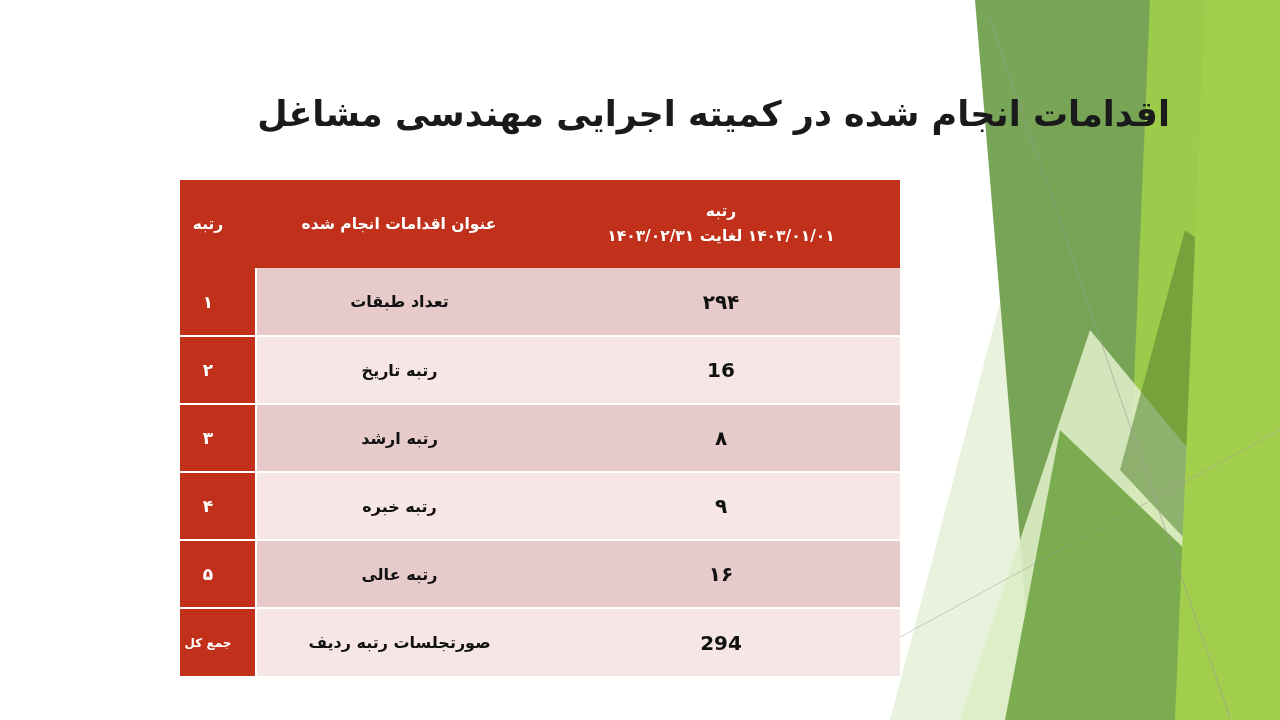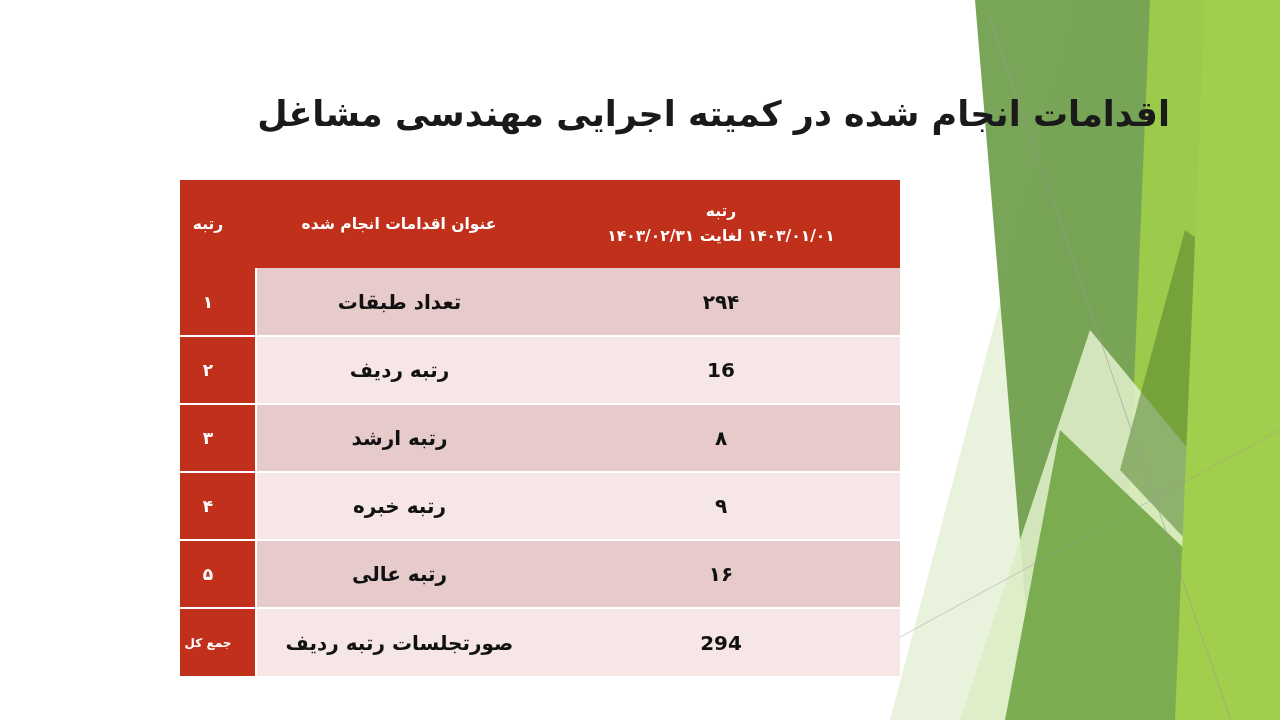--- a/index.html
+++ b/index.html
@@ -94,21 +94,21 @@
     font-size: 17px;
     border-bottom: 2px solid #ffffff;
     border-left: 2px solid #ffffff;
   }
   tbody tr:last-child td.cell-index { border-bottom: 0; }
 
   tbody td.cell-title,
   tbody td.cell-value {
     color: #111111;
     font-weight: bold;
-    font-size: 20px;
+    font-size: 16px;
     border-bottom: 2px solid #ffffff;
   }
   tbody td.cell-title { border-left: 2px solid #ffffff; }
   tbody tr:last-child td.cell-title,
   tbody tr:last-child td.cell-value { border-bottom: 0; }
 
   tbody tr.band-dark td.cell-title,
   tbody tr.band-dark td.cell-value { background: #E7CBCB; }
 
   tbody tr.band-light td.cell-title,
@@ -159,21 +159,21 @@
         </tr>
       </thead>
       <tbody>
         <tr class="band-dark">
           <td class="cell-value">۲۹۴</td>
           <td class="cell-title">تعداد طبقات</td>
           <td class="cell-index">۱</td>
         </tr>
         <tr class="band-light">
           <td class="cell-value">16</td>
-          <td class="cell-title">رتبه ردیف</td>
+          <td class="cell-title">رتبه تاریخ</td>
           <td class="cell-index">۲</td>
         </tr>
         <tr class="band-dark">
           <td class="cell-value">۸</td>
           <td class="cell-title">رتبه ارشد</td>
           <td class="cell-index">۳</td>
         </tr>
         <tr class="band-light">
           <td class="cell-value">۹</td>
           <td class="cell-title">رتبه خبره</td>

